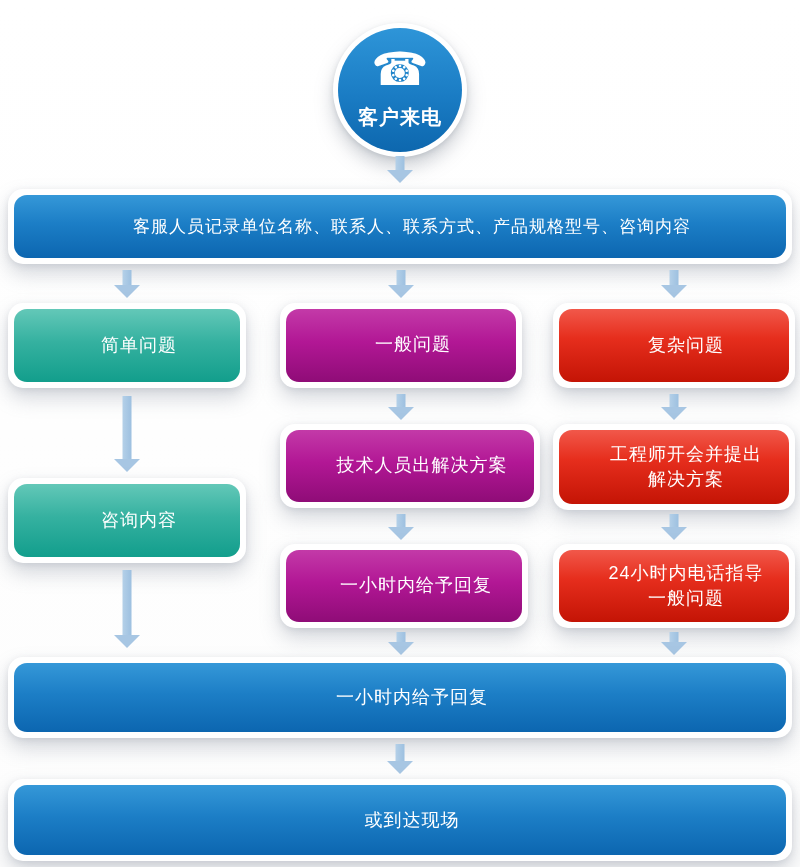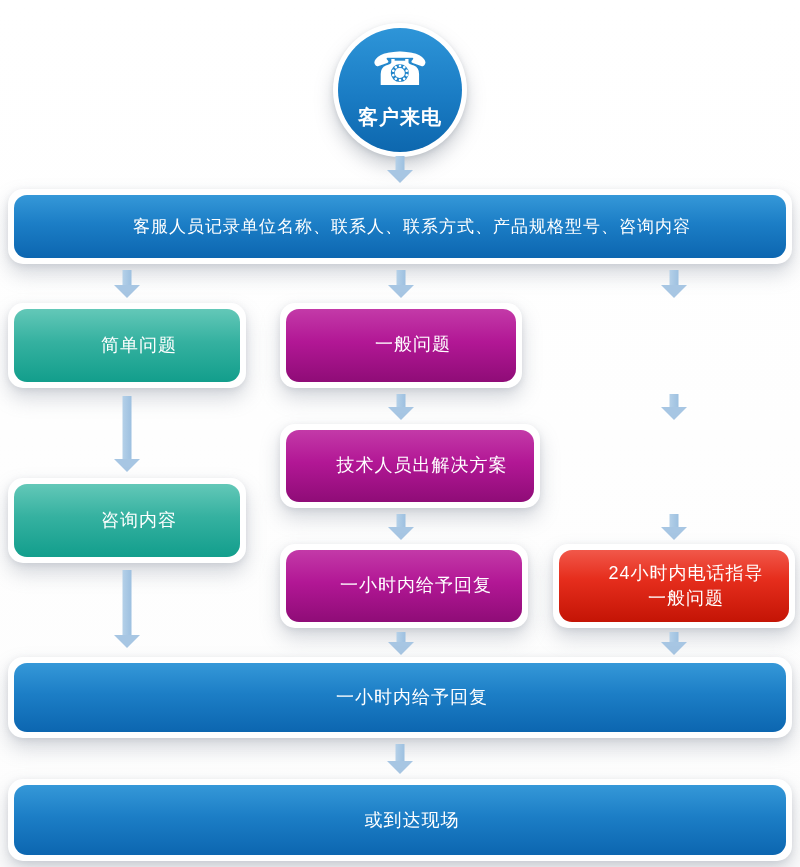--- a/index.html
+++ b/index.html
@@ -131,37 +131,48 @@
   <div class="card teal" style="left:8px; top:303px; width:238px; height:85px;">
     <div class="fill">
       <span>简单问题</span>
     </div>
   </div>
   <div class="card magenta" style="left:280px; top:303px; width:242px; height:85px;">
     <div class="fill">
       <span>一般问题</span>
     </div>
   </div>
+  <div class="card red" style="left:553px; top:303px; width:242px; height:85px;">
+    <div class="fill">
+      <span>复杂问题</span>
+    </div>
+  </div>
 
   <div class="arrow" style="left:114px; top:396px; height:76px;">
     <div class="shaft"></div>
     <div class="head"></div>
   </div>
   <div class="arrow" style="left:388px; top:394px; height:26px;">
     <div class="shaft"></div>
     <div class="head"></div>
   </div>
   <div class="arrow" style="left:661px; top:394px; height:26px;">
     <div class="shaft"></div>
     <div class="head"></div>
   </div>
 
   <div class="card magenta" style="left:280px; top:424px; width:260px; height:84px;">
     <div class="fill">
       <span>技术人员出解决方案</span>
+    </div>
+  </div>
+  <div class="card red" style="left:553px; top:424px; width:242px; height:86px;">
+    <div class="fill">
+      <span>工程师开会并提出</span>
+      <span>解决方案</span>
     </div>
   </div>
   <div class="card teal" style="left:8px; top:478px; width:238px; height:85px;">
     <div class="fill">
       <span>咨询内容</span>
     </div>
   </div>
 
   <div class="arrow" style="left:388px; top:514px; height:26px;">
     <div class="shaft"></div>

